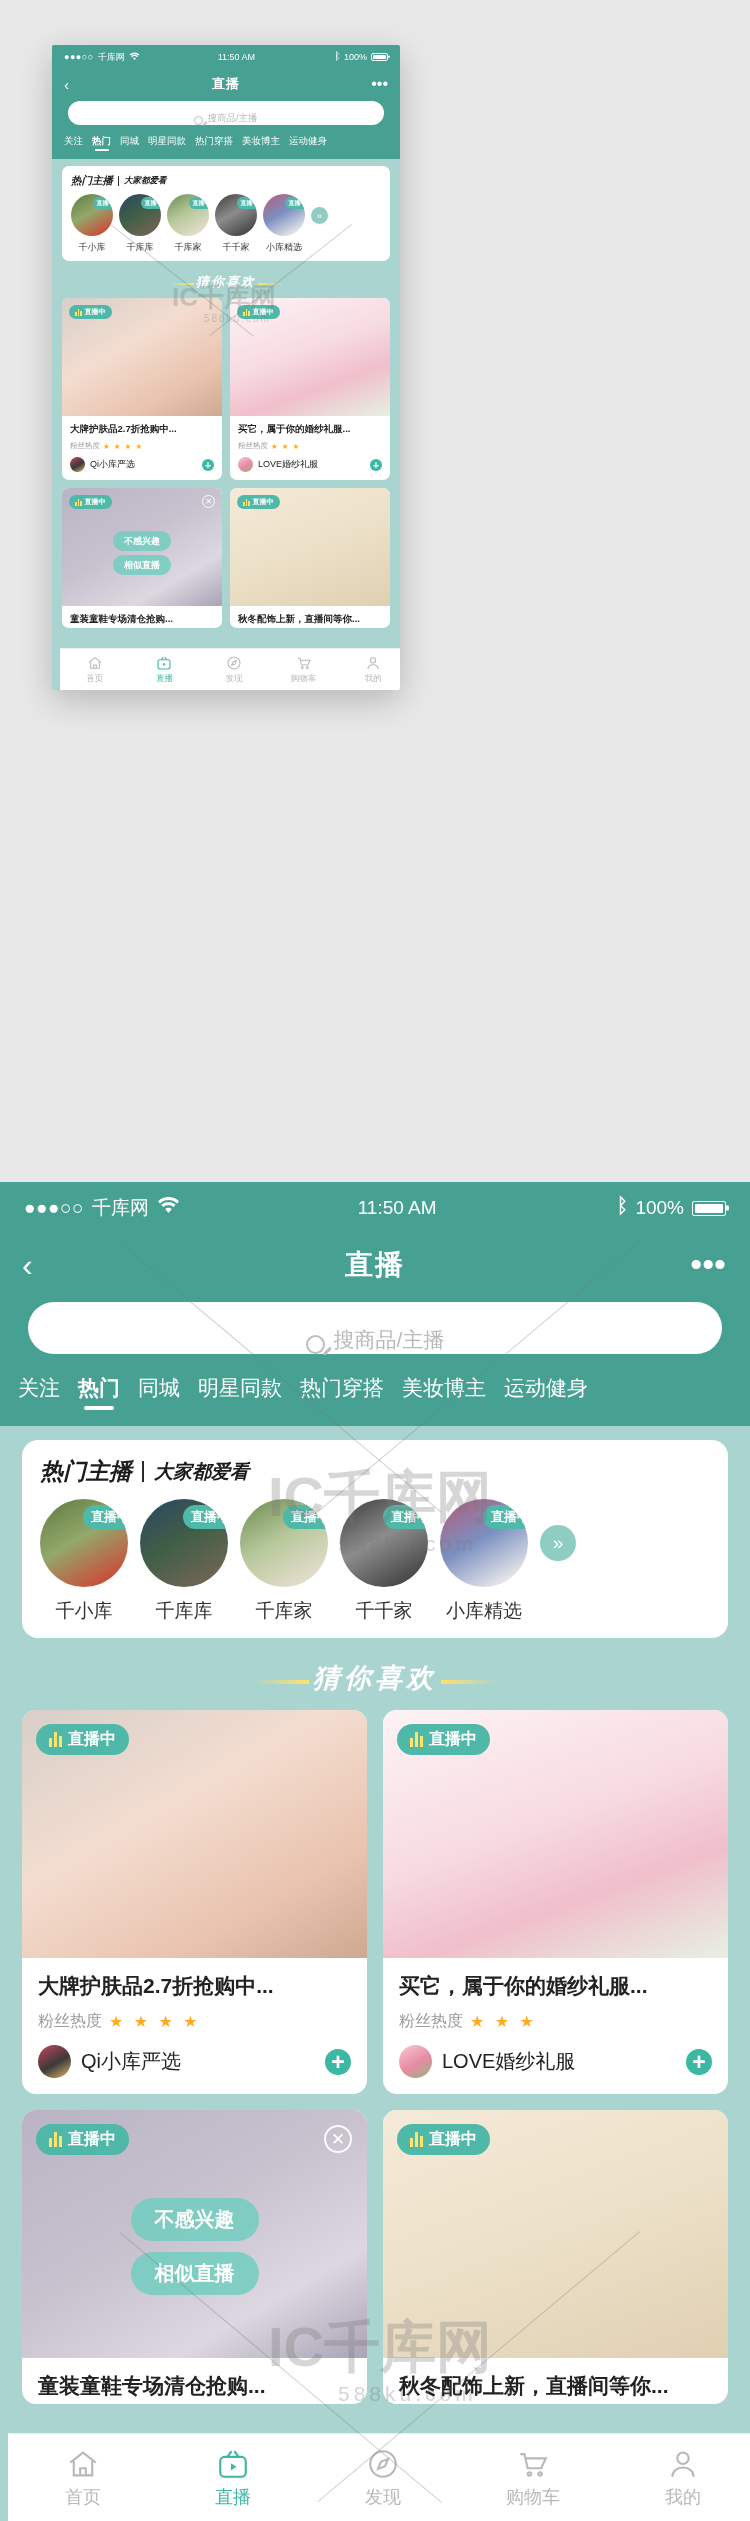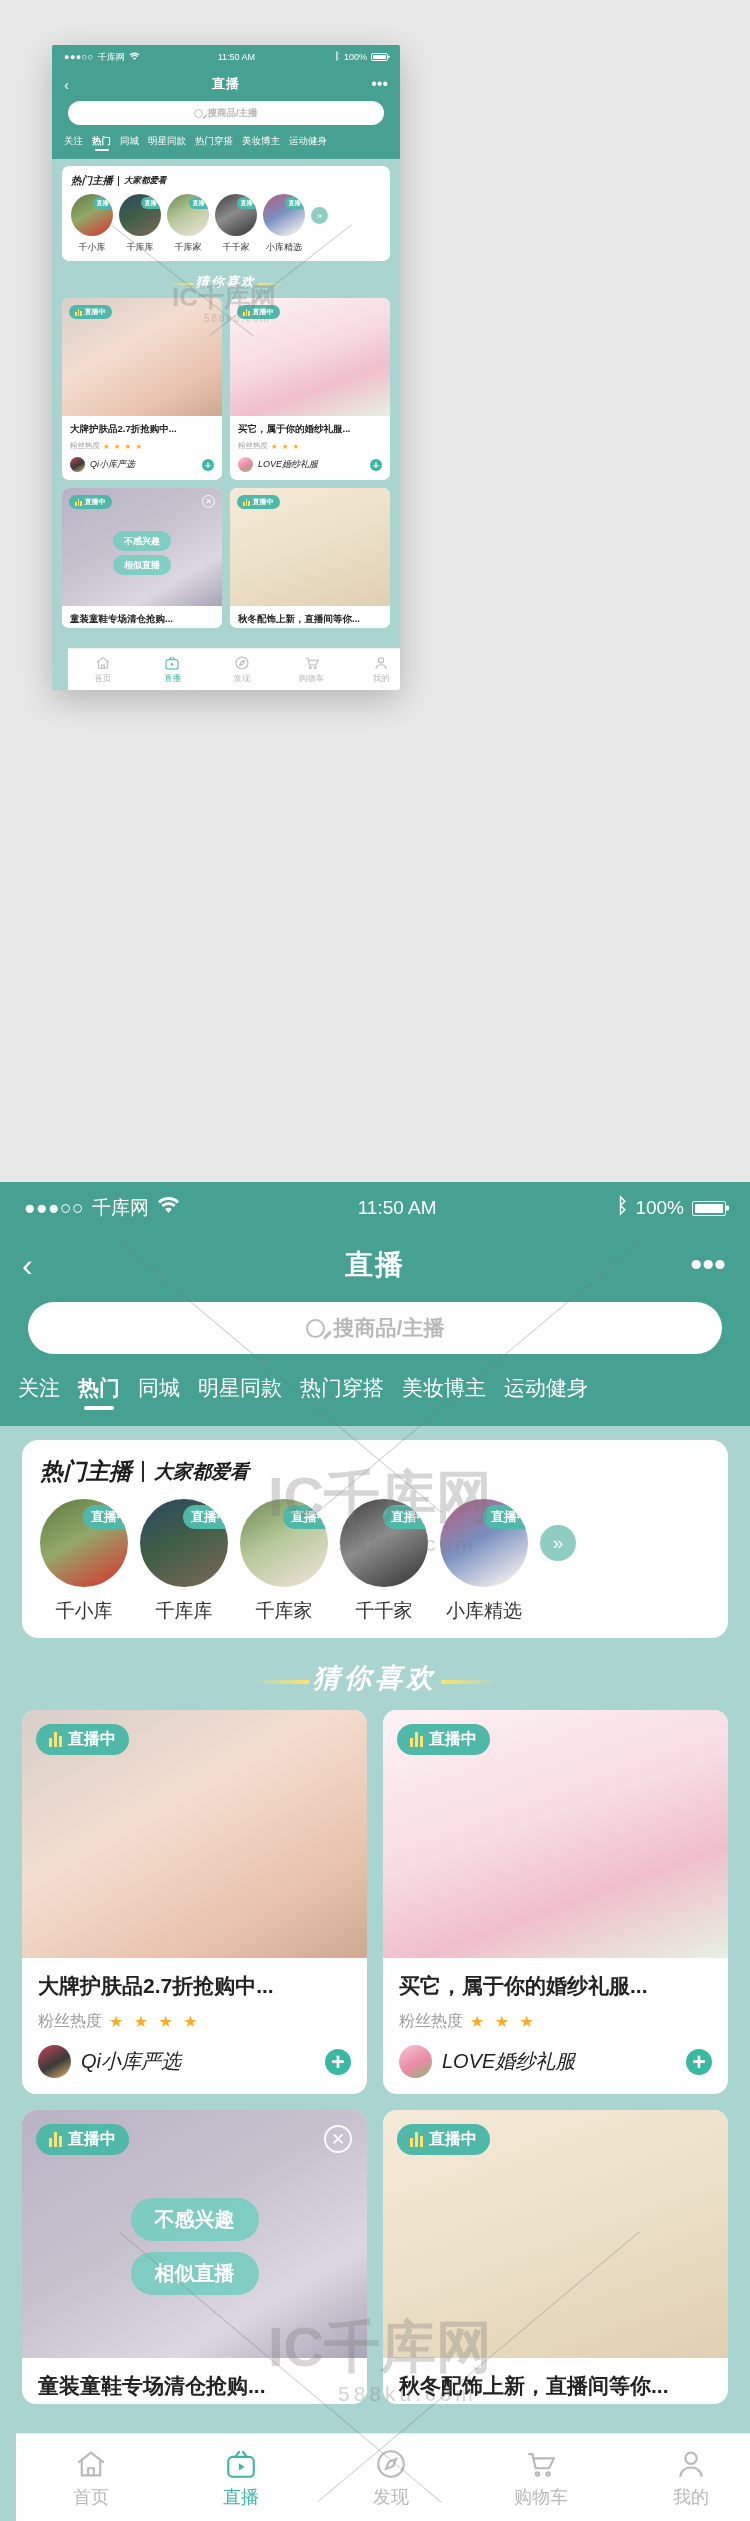--- a/index.html
+++ b/index.html
@@ -46,22 +46,22 @@
   .small .nav-back { left:12px; font-size:15px; }
   .large .nav-back { left:22px; font-size:32px; }
   .nav-more { position:absolute; color:#fff; line-height:.4; }
   .small .nav-more { right:12px; font-size:16px; }
   .large .nav-more { right:24px; font-size:34px; }
 
   
   .searchwrap { background:#46a192; width:100%; }
   .small .searchwrap { padding:2px 16px 8px; }
   .large .searchwrap { padding:6px 28px 16px; }
-  .searchbox { background:#fff; display:flex; align-items:center; justify-content:center;
-               border-radius:999px; color:#b8b8b8;font-weight:bold; }
+  .searchbox { background:#fff; display:flex; align-items:flex-end; justify-content:center;
+               border-radius:999px; color:#b8b8b8; }
   .small .searchbox { height:24px; font-size:9.5px; gap:4px; }
   .large .searchbox { height:52px; font-size:21px; gap:9px; }
   .mag { display:inline-block; border-radius:50%; border:1.4px solid #bdbdbd; position:relative; }
   .small .mag { width:9px; height:9px; }
   .large .mag { width:19px; height:19px; border-width:2.4px;}
   .mag:after { content:""; position:absolute; background:#bdbdbd; transform:rotate(45deg);
                right:-3px; bottom:-2px; width:1.6px; height:5px; border-radius:2px;}
   .large .mag:after { right:-6px; bottom:-4px; width:2.6px; height:10px;}
 
   
@@ -164,41 +164,41 @@
   .small .heatrow { font-size:7.5px; gap:3px; margin-top:5px; }
   .large .heatrow { font-size:16px; gap:7px; margin-top:11px; }
   .stars { color:#ffab21; letter-spacing:1px; }
   .large .stars { letter-spacing:3px; }
   .shoprow { display:flex; align-items:center; }
   .small .shoprow { margin-top:6px; gap:5px; }
   .large .shoprow { margin-top:13px; gap:10px; }
   .shopav { border-radius:50%; overflow:hidden; position:relative; flex:none;}
   .small .shopav { width:15px; height:15px; }
   .large .shopav { width:33px; height:33px; }
-  .shopname { color:#222; flex:1; white-space:nowrap; overflow:hidden;font-style:italic;}
+  .shopname { color:#222; flex:1; white-space:nowrap; overflow:hidden;}
   .small .shopname { font-size:9px; }
   .large .shopname { font-size:20px; }
   .plus { border-radius:50%; background:#3bb8a2; color:#fff; display:flex; align-items:center;
           justify-content:center; flex:none; font-weight:bold; }
   .small .plus { width:12px; height:12px; font-size:11px; line-height:0;}
   .large .plus { width:26px; height:26px; font-size:23px; line-height:0;}
 
   .closebtn { position:absolute; border-radius:50%; border:1.2px solid rgba(255,255,255,.9);
               color:#fff; display:flex; align-items:center; justify-content:center;}
   .small .closebtn { right:7px; top:7px; width:13px; height:13px; font-size:8px;}
   .large .closebtn { right:15px; top:15px; width:28px; height:28px; font-size:17px; border-width:2px;}
   .ovbtn { position:absolute; left:50%; transform:translateX(-50%); background:rgba(110,205,190,.82);
            color:#fff; border-radius:999px; text-align:center; font-weight:bold;}
   .small .ovbtn { font-size:9px; padding:3.5px 11px; }
   .large .ovbtn { font-size:20px; padding:8px 24px; }
   .small .ovbtn.a { top:43px; } .small .ovbtn.b { top:67px; }
   .large .ovbtn.a { top:88px; } .large .ovbtn.b { top:142px; }
 
   
-  .tabbar { position:absolute; left:16px; bottom:0; width:100%; background:#fff;
+  .tabbar { position:absolute; left:8px; bottom:0; width:100%; background:#fff;
             display:flex; align-items:center; border-top:1px solid #eee;}
   .small .tabbar { height:42px; }
   .large .tabbar { height:88px; }
   .tb { flex:1; text-align:center; color:#b9b9b9; }
   .tb.on { color:#3fb6a3; }
   .tb .lbl { display:block; }
   .small .tb .lbl { font-size:8.5px; margin-top:2px;}
   .large .tb .lbl { font-size:18px; margin-top:4px;}
   .tb svg { display:block; margin:0 auto; }
 

